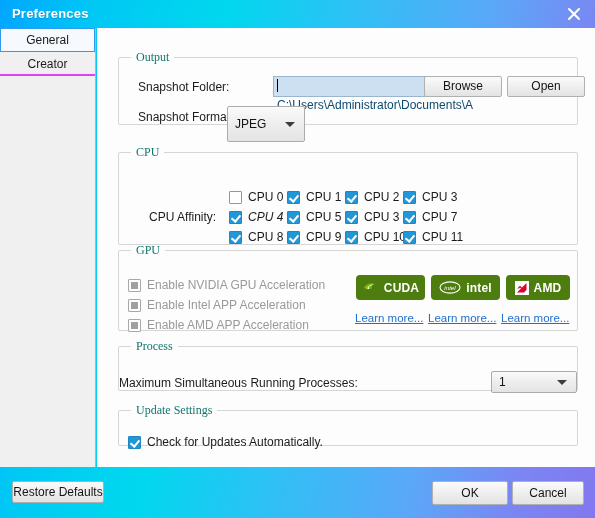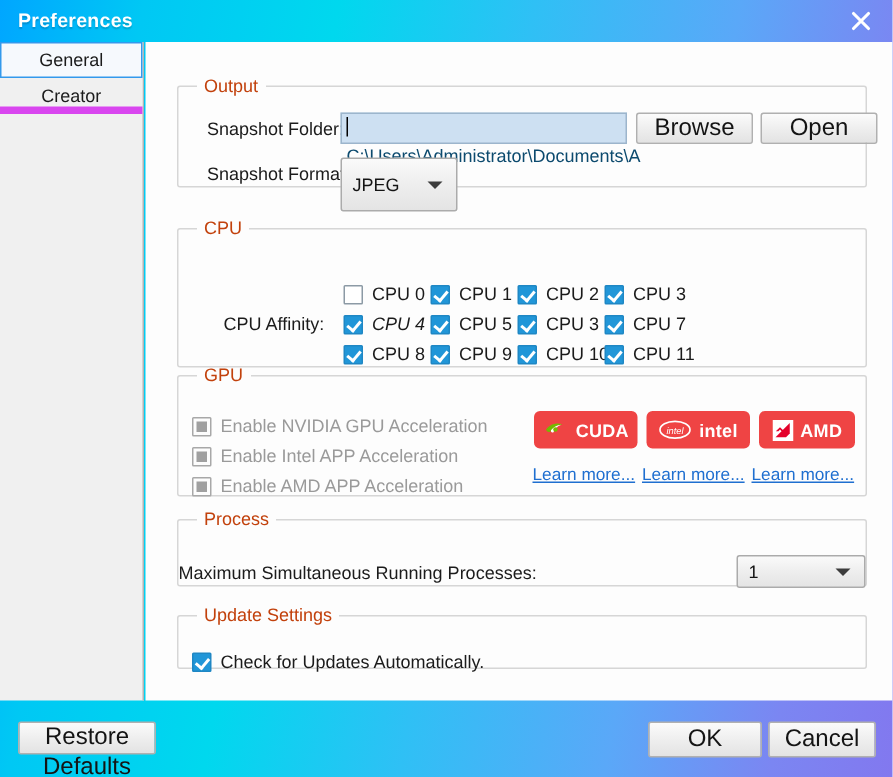--- a/index.html
+++ b/index.html
@@ -55,21 +55,21 @@
     border-right: 1px solid #b4b4b4;
   }
   .side-item {
     position: relative;
     height: 24px;
     line-height: 24px;
     text-align: center;
     font-size: 12px;
     color: #1b1b1b;
     background: #f0f0f0;
-    border-bottom: 5px solid #d946ef;
+    border-bottom: 2px solid #d946ef;
     cursor: pointer;
     user-select: none;
   }
   .side-item.selected {
     background: #f6f9fd;
     border: 1px solid #3399ec;
     line-height: 22px;
   }
 
   
@@ -86,21 +86,22 @@
     margin: 0;
     padding: 0;
     border: 1px solid #d6d6d6;
     border-radius: 2px;
     background: transparent;
   }
   fieldset.group > legend {
     margin-left: 12px;
     padding: 0 5px;
     font-size: 12px;
-    color: #c2410c;
+    color: #0f766e;
+    font-family: Liberation Serif, serif;
   }
 
   .g-output  { left: 21px; top: 22px;  width: 460px; height: 75px; }
   .g-cpu     { left: 21px; top: 117px; width: 460px; height: 100px; }
   .g-gpu     { left: 21px; top: 215px; width: 460px; height: 88px; }
   .g-process { left: 21px; top: 310s; }
   .g-process { left: 21px; top: 311px; width: 460px; height: 52px; }
   .g-update  { left: 21px; top: 375px; width: 460px; height: 43px; }
 
   .lbl { position: absolute; font-size: 12px; color: #1b1b1b; white-space: nowrap; }
@@ -108,37 +109,38 @@
   
   .textbox {
     position: absolute;
     background: #cde0f2;
     border: 1px solid #9cb5cc;
     font-family: "Liberation Sans", sans-serif;
     font-size: 12px;
     color: #0c4a6e;
     padding: 0 3px;
     line-height: 19px;
+    margin-left: 46px;
   }
   .textbox .caret {
     display: inline-block;
     width: 1px; height: 13px;
     background: #000;
     vertical-align: -2px;
     margin-right: -1px;
   }
 
   
   .btn {
     position: absolute;
     background: linear-gradient(#fbfbfb, #eeeeee 52%, #e3e3e3);
     border: 1px solid #b0b0b0;
     border-radius: 2px;
     font-family: "Liberation Sans", sans-serif;
-    font-size: 16px;
+    font-size: 12px;
     color: #141414;
     text-align: center;
     cursor: pointer;
     user-select: none;
   }
 
   
   .combo {
     position: absolute;
     background: linear-gradient(#fafafa, #eeeeee 50%, #e4e4e4);
@@ -198,21 +200,21 @@
     width: 7px; height: 7px;
     background: #a0a0a0;
   }
   .cblabel { margin-left: 6px; font-size: 12px; color: #1b1b1b; white-space: nowrap; }
   .cblabel.dim { color: #9a9a9a; }
 
   
   .badge {
     position: absolute;
     height: 25px;
-    background: #ef4444;
+    background: #4d7c0f;
     border-radius: 4px;
     display: flex;
     align-items: center;
     justify-content: center;
     gap: 5px;
     cursor: pointer;
     user-select: none;
   }
   .badge .btxt {
     font-size: 12px;

